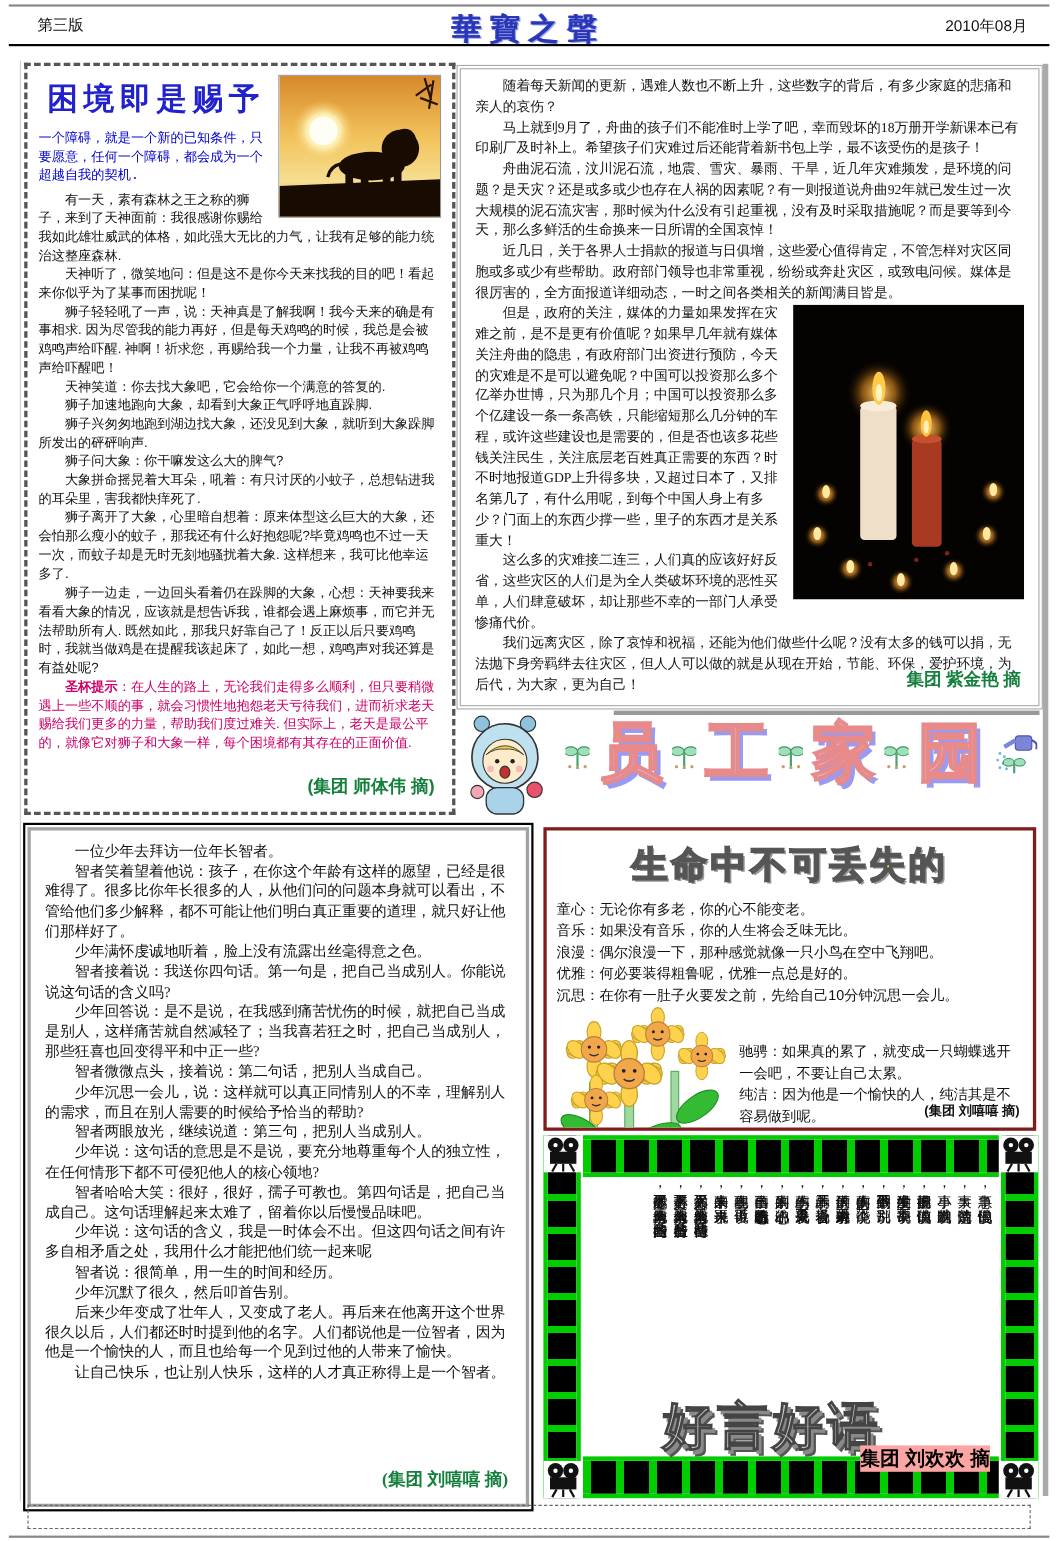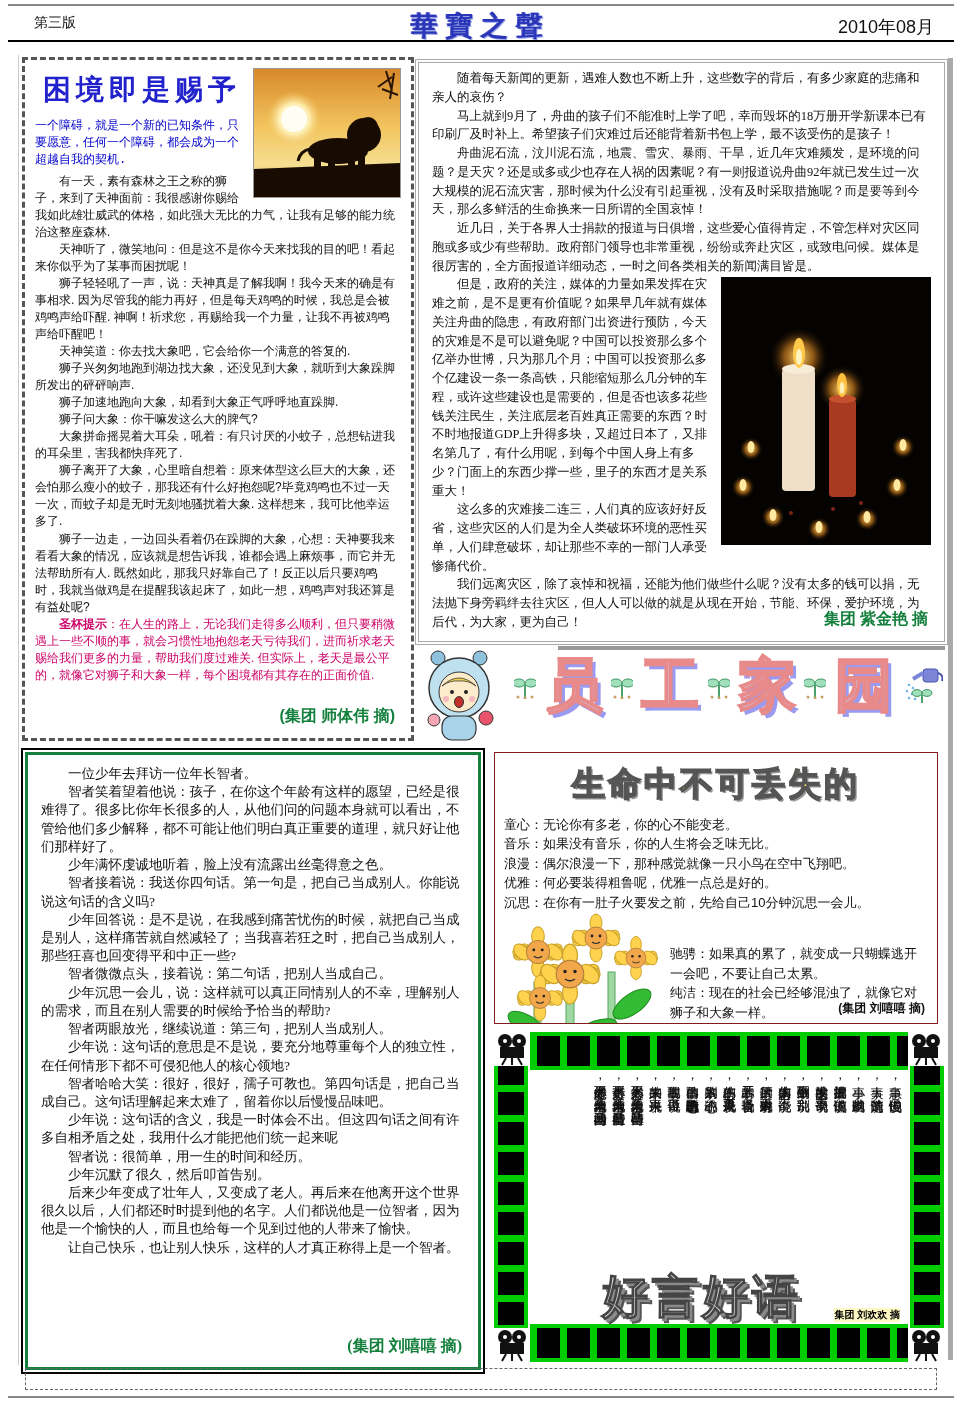--- a/index.html
+++ b/index.html
@@ -2,21 +2,21 @@
 <html><head>
 <meta charset="utf-8">
 <style>
   html,body{margin:0;padding:0;background:#e8e8e8;}
   #page{position:relative;width:962px;height:1401px;background:#fff;margin:0 auto;
         font-family:"Liberation Sans",sans-serif;overflow:hidden;}
   
   .edition{position:absolute;left:34px;top:14px;font-size:14px;color:#111;}
   .masthead{position:absolute;left:0;right:0;top:8px;text-align:center;font-size:27px;font-weight:bold;
             color:#2a35b8;letter-spacing:8px;text-shadow:1px 1px 0 #9aa6e8,-1px 0 0 #4a55c8;}
-  .pdate{position:absolute;right:28px;top:15px;font-size:18px;color:#111;}
+  .pdate{position:absolute;right:28px;top:15px;font-size:14px;color:#111;}
   .headrule{position:absolute;left:8px;right:8px;top:40px;height:2px;background:#000;}
   .editors{position:absolute;left:551px;top:45px;width:394px;height:17px;background:#2E75D5;color:#fff;
            font-size:12.5px;font-weight:bold;text-align:center;padding-top:2px;white-space:nowrap;}
   
   .lion-box{position:absolute;left:22px;top:57px;width:366px;height:662px;border:3px dashed #555;
             padding:8px 10px;font-size:12px;line-height:1.42;color:#111;overflow:hidden;}
   .lion-img{float:right;width:146px;height:128px;margin:0 0 4px 8px;border:1px solid #999;}
   .lion-title{font-size:28px;font-weight:bold;color:#2222CC;letter-spacing:5px;margin:2px 0 8px 8px;}
   .lion-intro{color:#0000CC;margin:0 0 4px 0;font-family:Liberation Mono, monospace;}
   .para{text-indent:2em;margin:0;}
@@ -31,25 +31,25 @@
   .graybar{position:absolute;left:948px;top:58px;width:5px;height:1302px;background:#aaa;}
   .lbar{position:absolute;left:18px;top:55px;width:1px;height:1310px;background:#ccc;}
   
   .band{position:absolute;left:418px;top:646px;width:527px;height:100px;}
   .band-rule{position:absolute;left:140px;top:0;right:0;height:4px;background:#999;}
   .kid{position:absolute;left:0px;top:2px;}
   .yg-row{position:absolute;left:96px;top:10px;right:2px;display:flex;align-items:center;justify-content:space-between;}
   .yg-ch{font-size:58px;font-weight:bold;color:#c9c9e6;-webkit-text-stroke:2px #e98a8a;
          text-shadow:4px 4px 0 #9a9af0;line-height:1;}
   
-  .sage-box{position:absolute;left:25px;top:752px;width:424px;height:592px;border:3px solid #15803d;
+  .sage-box{position:absolute;left:25px;top:752px;width:424px;height:592px;border:3px solid #a3a3a3;
             box-shadow:0 0 0 2px #fff,0 0 0 4px #000;padding:10px 13px;font-size:13.5px;line-height:1.35;
             font-family:"Liberation Serif",serif;color:#111;overflow:hidden;}
   
-  .life-box{position:absolute;left:494px;top:752px;width:424px;height:262px;border:1px solid #7f1d1d;
+  .life-box{position:absolute;left:494px;top:752px;width:424px;height:262px;border:3px solid #7f1d1d;
             padding:4px 9px;font-size:13px;line-height:1.5;color:#111;overflow:hidden;}
   .life-title{text-align:center;font-size:33px;font-weight:bold;color:#FFE84D;letter-spacing:3px;
               -webkit-text-stroke:1.5px #555;text-shadow:2px 2px 0 #999;margin:2px 0 6px 0;}
   .life-row{display:flex;}
   .life-row .txtcol{flex:1;padding-left:6px;margin-top:32px;}
   .life-attr{position:absolute;right:12px;bottom:6px;font-weight:bold;font-size:12px;}
   
   .film-box{position:absolute;left:494px;top:1032px;width:450px;height:330px;background:#fff;}
   .strip{position:absolute;background:repeating-linear-gradient(90deg,#00CC00 0 7px,#000 7px 30px);
          border-top:4px solid #00CC00;border-bottom:4px solid #00CC00;}
@@ -59,21 +59,21 @@
            border:none;border-left:4px solid #00CC00;border-right:4px solid #00CC00;
            top:0;bottom:0;width:26px;}
   .strip.left{left:0;} .strip.right{right:0;}
   .cam{position:absolute;width:36px;height:34px;}
   .cam.tl{left:0;top:0;} .cam.tr{right:0;top:0;} .cam.bl{left:0;bottom:0;} .cam.br{right:0;bottom:0;}
   .v-text{position:absolute;top:44px;right:40px;height:250px;writing-mode:vertical-rl;
           font-size:13px;line-height:1.42;color:#111;font-family:"Liberation Serif",serif;}
   .v-phrase{margin:0;}
   .haoyan{position:absolute;left:108px;bottom:34px;font-size:46px;font-weight:bold;letter-spacing:4px;
           color:#c9c9c9;-webkit-text-stroke:1px #444;text-shadow:3px 3px 0 #8a8a8a,5px 5px 0 #555;z-index:2;}
-  .film-attr{position:absolute;right:44px;bottom:40px;font-weight:bold;font-size:10px;z-index:2;background:#fef9c3;}
+  .film-attr{position:absolute;right:44px;bottom:24px;font-weight:bold;font-size:18px;z-index:2;background:#fca5a5;}
   
   .dashed-box{position:absolute;left:25px;top:1368px;width:910px;height:20px;border:1px dashed #666;}
   .botline{position:absolute;left:8px;right:8px;top:1396px;height:2px;background:#888;}
   .topline{position:absolute;left:8px;right:8px;top:4px;height:2px;background:#888;}
 </style>
 </head>
 <body>
 
 <div id="page">
   <div class="topline"></div>
@@ -115,22 +115,22 @@
         <path d="M56,80 q-10,2 -12,12" stroke="#170b02" stroke-width="3" fill="none"></path>
       </g>
     </svg>
     <div class="lion-title">困境即是赐予</div>
     <p class="lion-intro">一个障碍，就是一个新的已知条件，只要愿意，任何一个障碍，都会成为一个超越自我的契机.</p>
     <div>
         <div class="para">有一天，素有森林之王之称的狮子，来到了天神面前：我很感谢你赐给我如此雄壮威武的体格，如此强大无比的力气，让我有足够的能力统治这整座森林.</div>
         <div class="para">天神听了，微笑地问：但是这不是你今天来找我的目的吧！看起来你似乎为了某事而困扰呢！</div>
         <div class="para">狮子轻轻吼了一声，说：天神真是了解我啊！我今天来的确是有事相求. 因为尽管我的能力再好，但是每天鸡鸣的时候，我总是会被鸡鸣声给吓醒. 神啊！祈求您，再赐给我一个力量，让我不再被鸡鸣声给吓醒吧！</div>
         <div class="para">天神笑道：你去找大象吧，它会给你一个满意的答复的.</div>
+        <div class="para">狮子加速地跑向大象，却看到大象正气呼呼地直跺脚.</div>
         <div class="para">狮子兴匆匆地跑到湖边找大象，还没见到大象，就听到大象跺脚所发出的砰砰响声.</div>
-        <div class="para">狮子加速地跑向大象，却看到大象正气呼呼地直跺脚.</div>
         <div class="para">狮子问大象：你干嘛发这么大的脾气?</div>
         <div class="para">大象拼命摇晃着大耳朵，吼着：有只讨厌的小蚊子，总想钻进我的耳朵里，害我都快痒死了.</div>
         <div class="para">狮子离开了大象，心里暗自想着：原来体型这么巨大的大象，还会怕那么瘦小的蚊子，那我还有什么好抱怨呢?毕竟鸡鸣也不过一天一次，而蚊子却是无时无刻地骚扰着大象. 这样想来，我可比他幸运多了.</div>
         <div class="para">狮子一边走，一边回头看着仍在跺脚的大象，心想：天神要我来看看大象的情况，应该就是想告诉我，谁都会遇上麻烦事，而它并无法帮助所有人. 既然如此，那我只好靠自己了！反正以后只要鸡鸣时，我就当做鸡是在提醒我该起床了，如此一想，鸡鸣声对我还算是有益处呢?</div>
       </div>
     <p class="tip"><b>圣杯提示</b><span>：在人生的路上，无论我们走得多么顺利，但只要稍微遇上一些不顺的事，就会习惯性地抱怨老天亏待我们，进而祈求老天赐给我们更多的力量，帮助我们度过难关. 但实际上，老天是最公平的，就像它对狮子和大象一样，每个困境都有其存在的正面价值.</span></p>
     <div class="attr">(集团  师体伟  摘)</div>
   </div>
 
   <div class="candle-box">
@@ -330,21 +330,21 @@
         <ellipse cx="22" cy="112" rx="20" ry="9" transform="rotate(30 22 112)" fill="#33bb33" stroke="#1d8a1d"></ellipse>
         <ellipse cx="92" cy="118" rx="22" ry="9" transform="rotate(-20 92 118)" fill="#33bb33" stroke="#1d8a1d"></ellipse>
         <use href="#flw" transform="translate(34,40) scale(1.05)"></use>
         <use href="#flw" transform="translate(92,26) scale(1.0)"></use>
         <use href="#flw" transform="translate(132,46) scale(0.9)"></use>
         <use href="#flw" transform="translate(66,62) scale(1.25)"></use>
         <use href="#flw" transform="translate(36,86) scale(0.95)"></use>
       </svg>
       <div class="txtcol">
           <div class="life-item">驰骋：如果真的累了，就变成一只蝴蝶逃开一会吧，不要让自己太累。</div>
-          <div class="life-item">纯洁：现在的社会已经够混浊了，就像它对狮子和大象一样。</div>
+          <div class="life-item">纯洁：因为他是一个愉快的人，纯洁其是不容易做到呢。</div>
           <div class="life-item">勇敢：做个勇敢的精灵，不惧狂风撕碎你的翅膀。</div>
         </div>
     </div>
     <div class="life-attr">(集团 刘嘻嘻 摘)</div>
   </div>
 
   <div class="film-box">
     <div class="strip top"></div>
     <div class="strip bot"></div>
     <div class="strip v left"></div>

